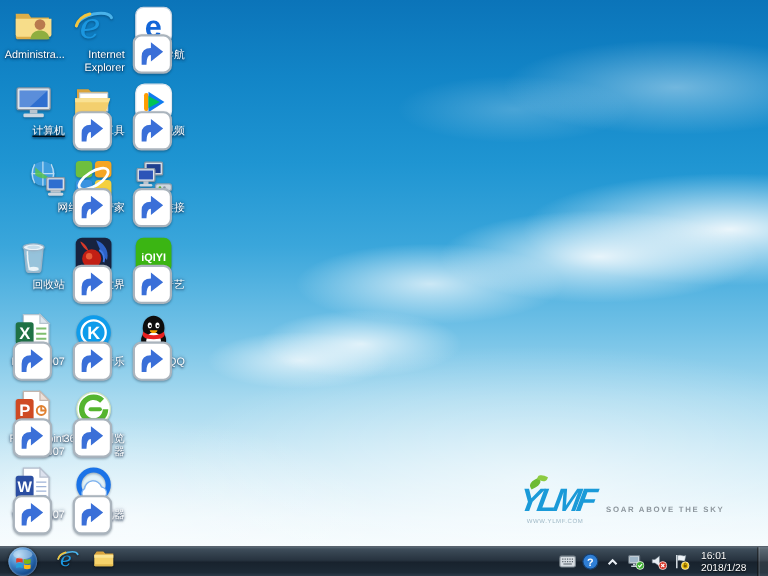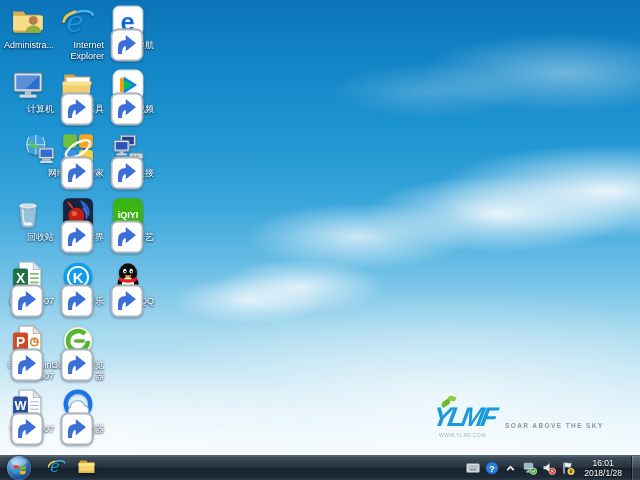--- a/index.html
+++ b/index.html
@@ -62,21 +62,21 @@
     cursor:pointer;}
   .tb-btn svg{width:19px;height:19px;filter:drop-shadow(0 1px 1px rgba(0,0,0,.5));}
   .tb-btn.first{margin-left:10px;}
   .spacer{flex:1;}
 
   .tray{display:flex;align-items:center;gap:4px;height:25px;}
   .tray-ic{width:15px;height:15px;display:flex;align-items:center;justify-content:center;
     cursor:pointer;}
   .tray-ic svg{width:14px;height:14px;}
   .tray-ic.small svg{width:11px;height:11px;}
-  .clock{margin:0 4px 0 5px;text-align:center;color:#fff;font-size:8.5px;line-height:10px;
+  .clock{margin:0 4px 0 5px;color:#fff;font-size:8.5px;line-height:10px;
     text-shadow:0 1px 1px rgba(0,0,0,.8);cursor:default;}
   .show-desktop{width:8px;height:25px;margin-left:1px;
     border-left:1px solid rgba(0,0,0,.65);box-shadow:inset 1px 0 0 rgba(255,255,255,.18);
     background:linear-gradient(180deg,rgba(255,255,255,.16),rgba(255,255,255,.05));
     cursor:pointer;}
 </style>
 </head>
 <body>
 
 <div class="screen">
@@ -86,21 +86,21 @@
           <div class="ic">
             <svg viewBox="0 0 32 32">
               <path d="M2 7h10l2 3h14v15a2 2 0 0 1-2 2H4a2 2 0 0 1-2-2z" fill="#dcae49"></path>
               <path d="M2 11h28v12a2 2 0 0 1-2 2H4a2 2 0 0 1-2-2z" fill="#f7dd8a"></path>
               <circle cx="21" cy="15.5" r="4.2" fill="#b97a4e"></circle>
               <path d="M13.5 27c.5-5 4-6.8 7.5-6.8s7 1.8 7.5 6.8z" fill="#8fae3f"></path>
             </svg>
           </div>
           <div class="lbl">Administra...</div>
         </div>
-        <div class="desk-icon" style="left: 0px; top: 64px;">
+        <div class="desk-icon" style="left: 0px; top: 64px; text-decoration: underline;">
           <div class="ic">
             <svg viewBox="0 0 32 32">
               <rect x="3" y="5" width="26" height="17" rx="1.5" fill="#dbe4ec" stroke="#8a97a5"></rect>
               <rect x="5" y="7" width="22" height="13" fill="#2e6fd0"></rect>
               <path d="M5 7h22l-14 13H5z" fill="rgba(255,255,255,.22)"></path>
               <path d="M13 22h6v3h-6z" fill="#b9c4ce"></path>
               <rect x="8" y="25" width="16" height="3" rx="1" fill="#cdd7e0"></rect>
             </svg>
           </div>
           <div class="lbl">计算机</div>

